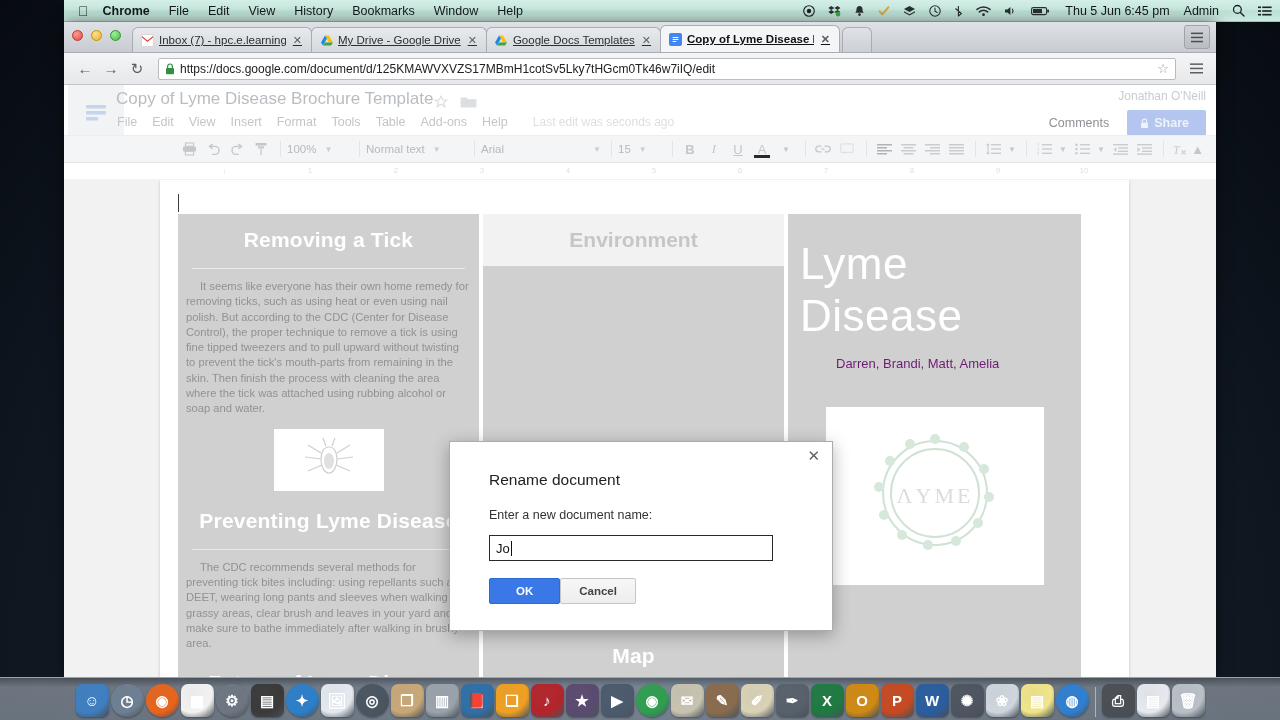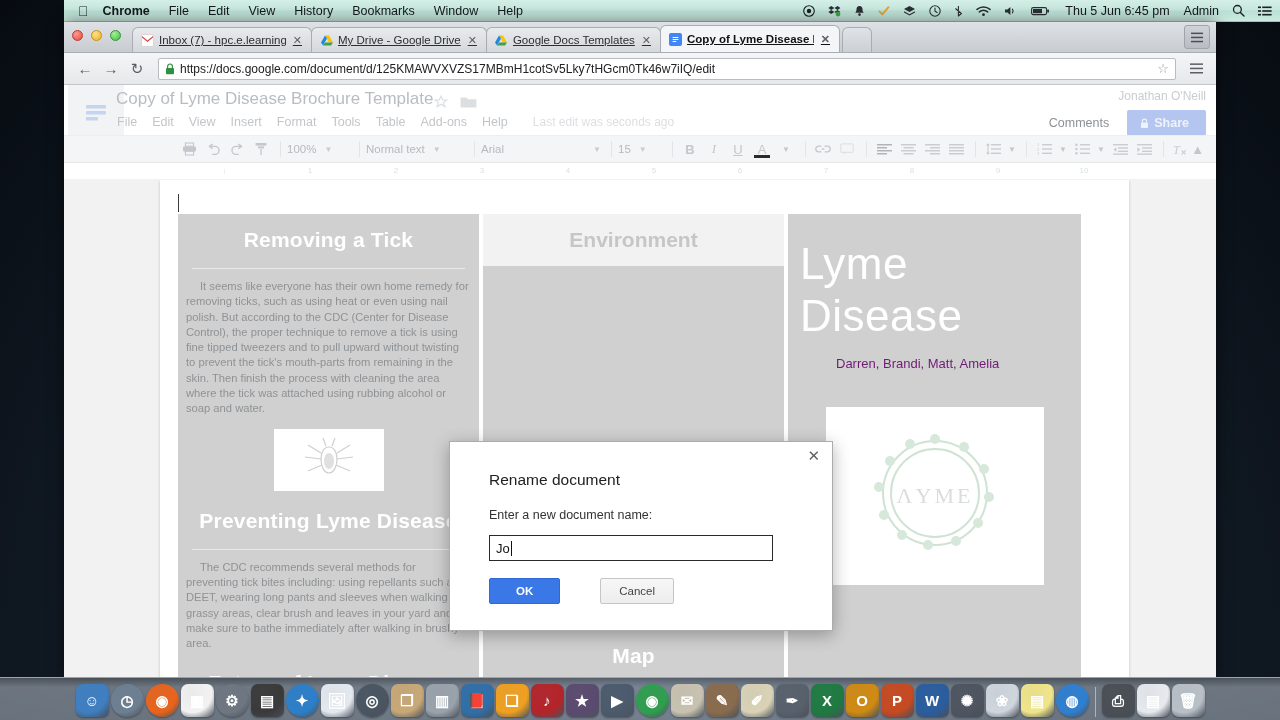--- a/index.html
+++ b/index.html
@@ -172,21 +172,21 @@
   .dialog .dinput {
     margin: 13px 0 0 39px; width: 284px; height: 26px; border: 1px solid #2a2a2a;
     background:#fff; display: flex; align-items: center; padding: 0 6px;
     font-size: 13px; color: #111;
   }
   .dialog .dinput .cursor { width: 1px; height: 15px; background: #111; margin-left: 1px; }
   .dialog .drow { display: flex; gap: 0; margin: 17px 0 0 39px; }
   .btn-ok { background: #3b78e7; border: 1px solid #2f6ad4; color: #fff; font-size: 11.5px; font-weight: bold;
             padding: 6px 26px; border-radius: 2px; }
   .btn-cancel { background: linear-gradient(180deg,#f7f7f7,#ededed); border: 1px solid #c6c6c6; color: #444;
-            font-size: 11.5px; font-weight: normal; padding: 6px 18px; border-radius: 2px; margin-left: 40px; }
+            font-size: 11.5px; font-weight: bold; padding: 6px 18px; border-radius: 2px; }
 
   
   .dock {
     position: absolute; left: 0; bottom: 0; width: 1280px; height: 43px;
     display: flex; align-items: flex-end; justify-content: center; gap: 2px;
     padding-bottom: 3px;
     background: linear-gradient(180deg, rgba(210,216,224,.30) 0%, rgba(186,194,205,.55) 22%, rgba(160,170,182,.62) 100%);
     border-top: 1px solid rgba(255,255,255,.35);
   }
   .dock .app { width: 33px; height: 33px; border-radius: 7px; flex: none;

